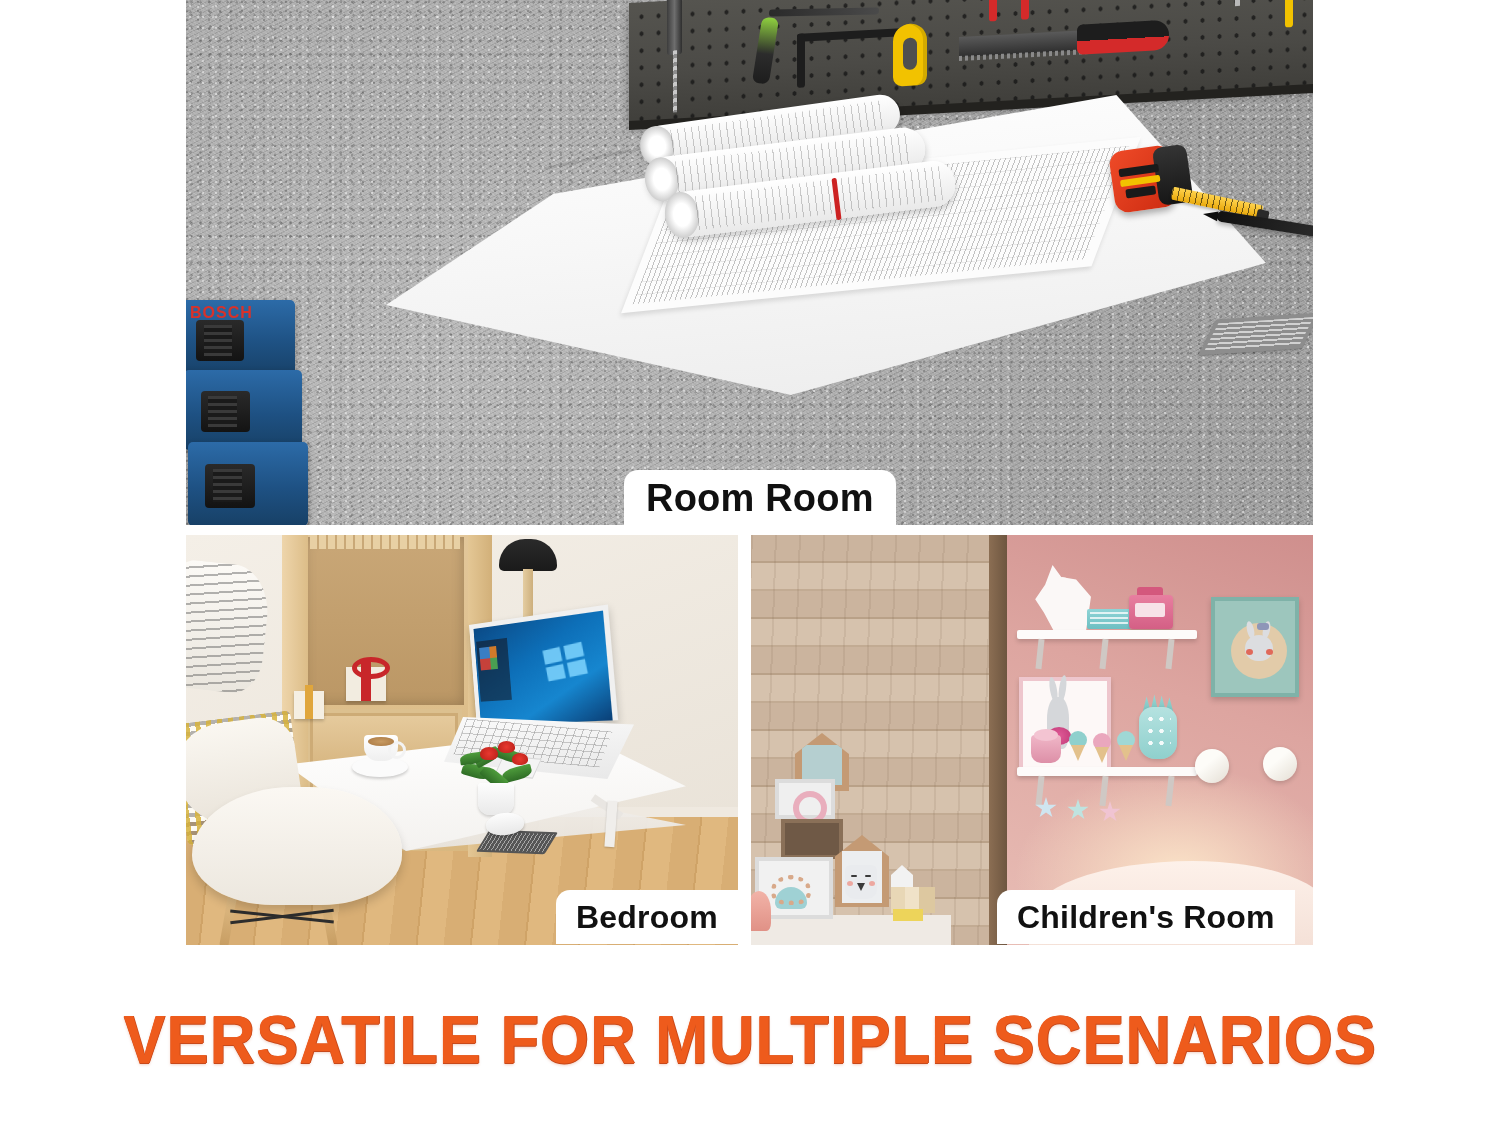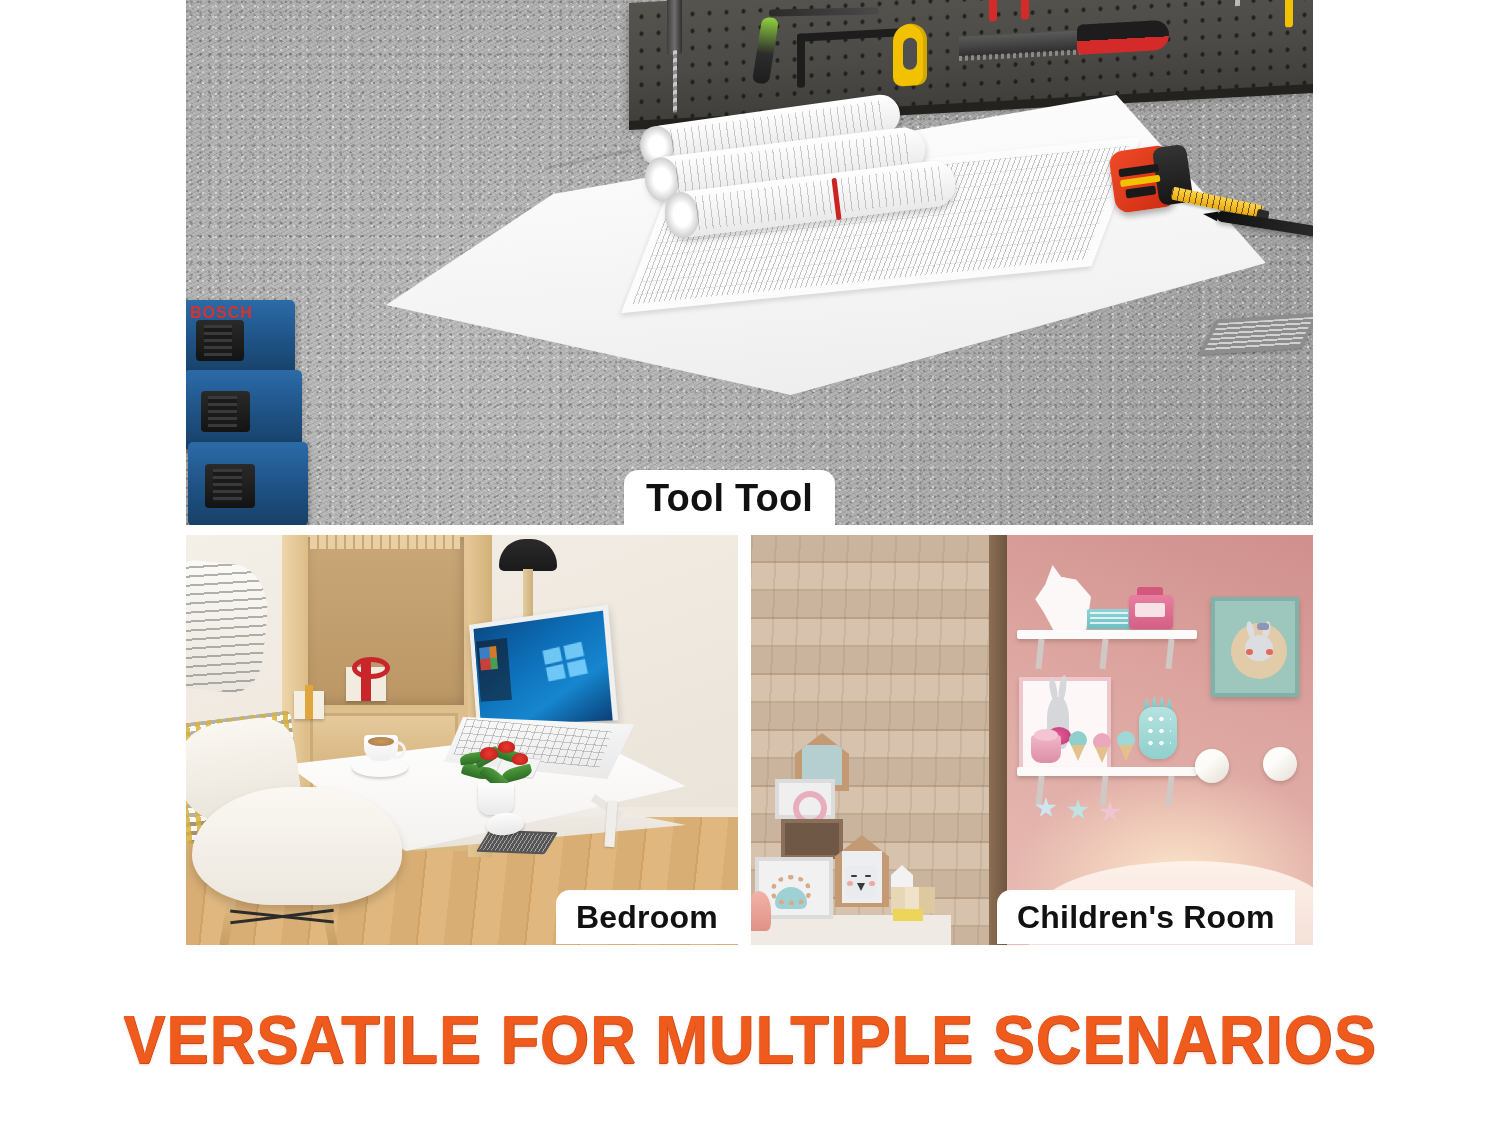--- a/index.html
+++ b/index.html
@@ -752,19 +752,19 @@
     <div class="kbracket" style="left:286px; top:241px"></div>
     <div class="kbracket" style="left:350px; top:241px"></div>
     <div class="kbracket" style="left:416px; top:241px"></div>
     <div class="kstar" id="st1"></div>
     <div class="kstar" id="st2"></div>
     <div class="kstar" id="st3"></div>
     <div class="sconce" id="sc1"></div>
     <div class="sconce" id="sc2"></div>
   </div>
 
-  <div class="caption" id="cap-tool">Tool Tool</div>
+  <div class="caption" id="cap-tool">Room Room</div>
   <div class="caption" id="cap-bed">Bedroom</div>
   <div class="caption" id="cap-kids">Children's Room</div>
 
   <div id="headline">VERSATILE FOR MULTIPLE SCENARIOS</div>
 
 </div>
 
 </body></html>

